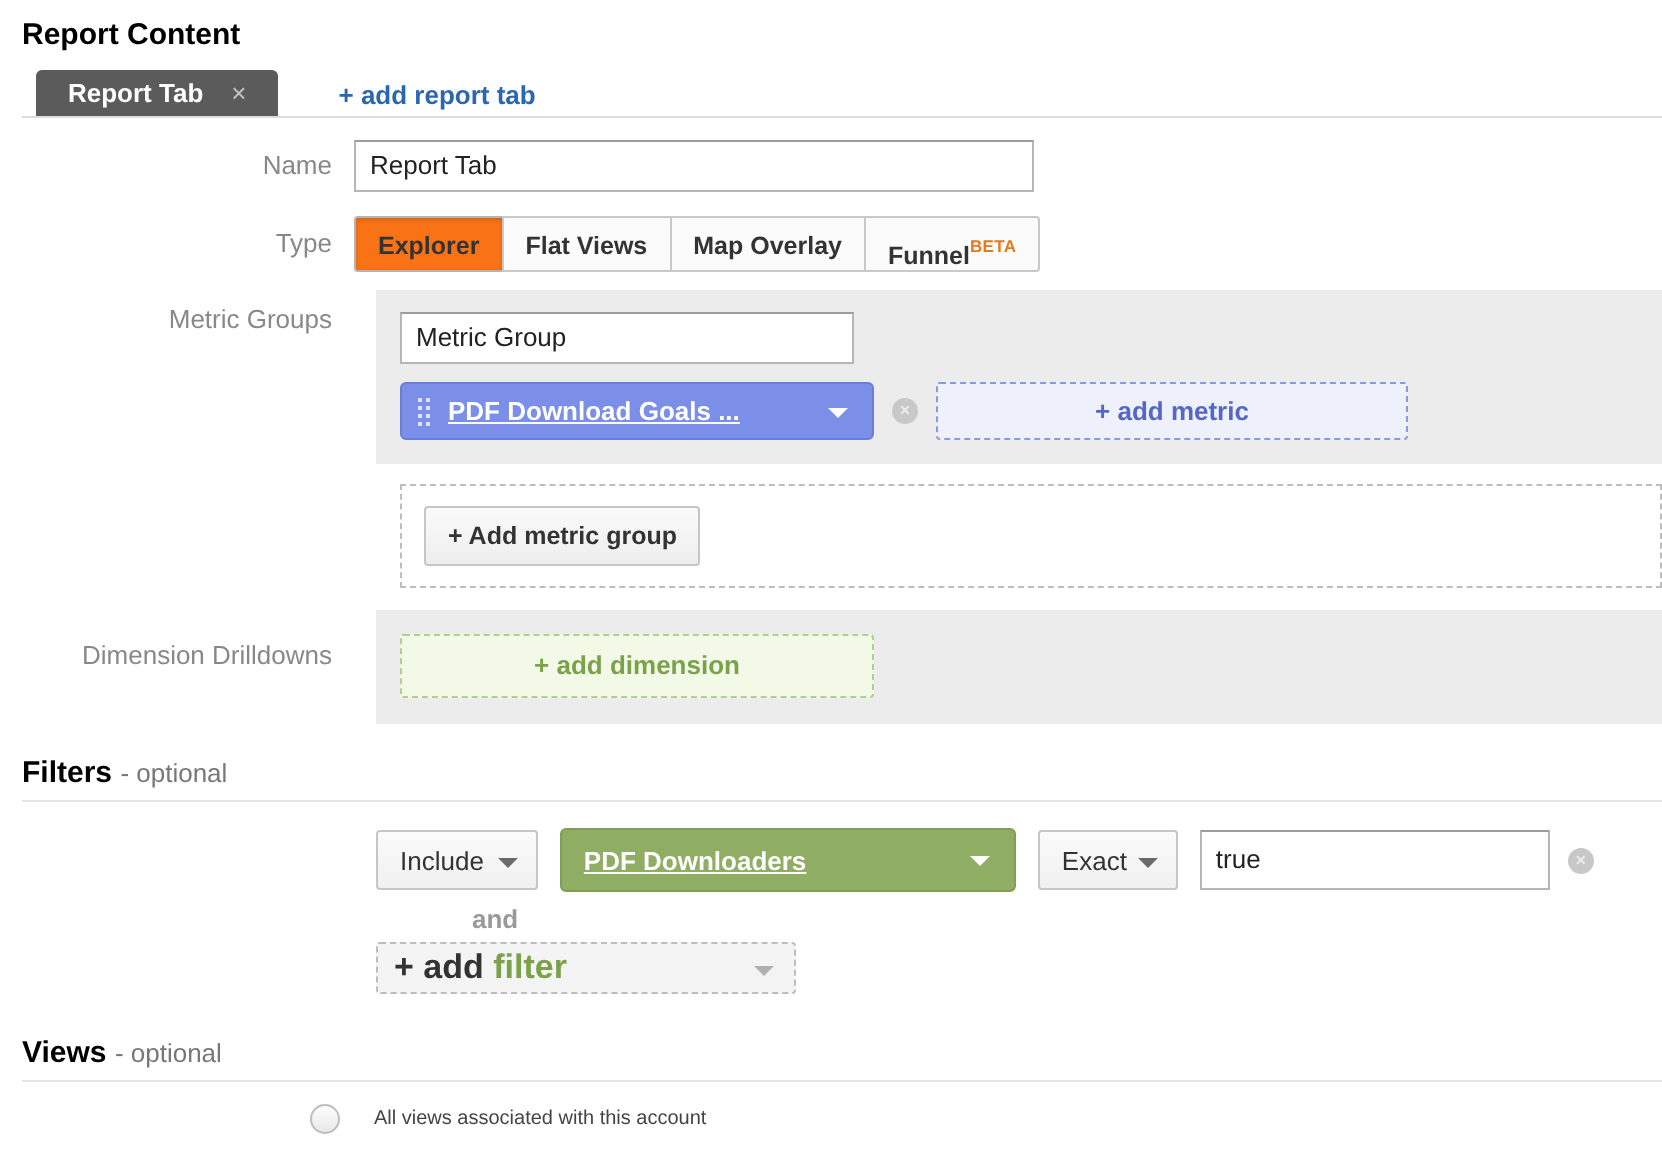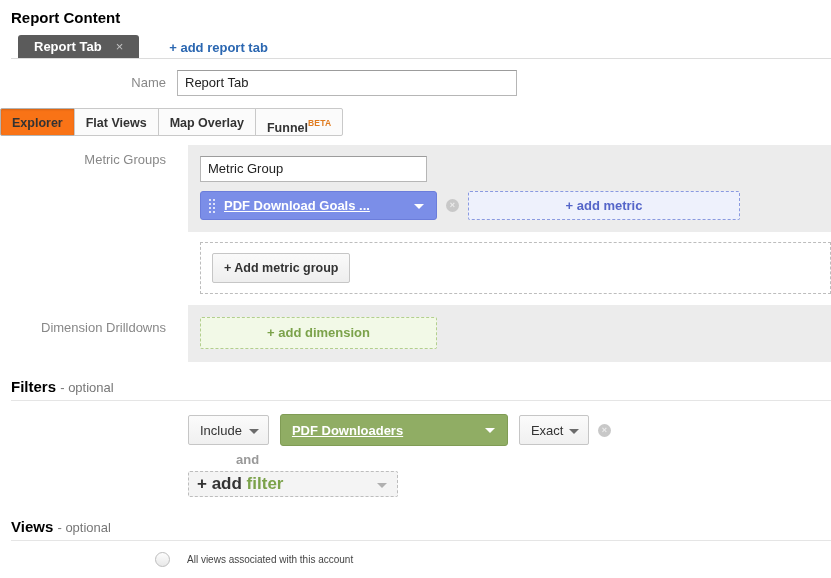--- a/index.html
+++ b/index.html
@@ -217,21 +217,21 @@
   }
   .dashed-add {
     border: 1px dashed #8a9ae0;
     background: #eef1fc;
     color: #5566c9;
     font-weight: bold;
     font-size: 13px;
     height: 29px;
     line-height: 27px;
     text-align: center;
-    width: 272px;
+    width: 236px;
     box-sizing: border-box;
     border-radius: 2px;
   }
 
   
   .dashed-zone {
     border: 1px dashed #bdbdbd;
     margin: 0 0 0 0;
     padding: 10px 11px;
     box-sizing: border-box;
@@ -364,20 +364,21 @@
     <div class="add-report-tab">+ add report tab</div>
   </div>
   <div class="tabs-underline"></div>
 
   <div class="row" style="margin-top:11px;">
     <div class="lbl">Name</div>
     <input id="name-input" class="text-input" type="text" value="Report Tab" style="">
   </div>
 
   <div class="row" style="margin-top:12px;">
+    <div class="lbl" style="line-height:28px;">Type</div>
     <div class="btn-group">
       <div class="seg active">Explorer</div>
       <div class="seg">Flat Views</div>
       <div class="seg">Map Overlay</div>
       <div class="seg"><span>Funnel</span><span class="beta">BETA</span></div>
     </div>
   </div>
 
   <div class="row" style="margin-top:14px;">
     <div class="lbl" style="line-height:20px;">Metric Groups</div>
@@ -431,20 +432,21 @@
       <span class="caret"></span>
     </div>
     <div class="pill pill-filter">
       <span>PDF Downloaders</span>
       <span class="caret"></span>
     </div>
     <div id="match-select" class="select-btn">
       <span>Exact</span>
       <span class="caret"></span>
     </div>
+    <input id="filter-value" class="text-input" type="text" value="true" style="">
     <div class="remove-x">×</div>
   </div>
 
   <div class="and-label">and</div>
 
   <div class="add-filter">
     <span class="plus">+ add </span><span class="word">filter</span>
     <span class="caret"></span>
   </div>
 </div>

